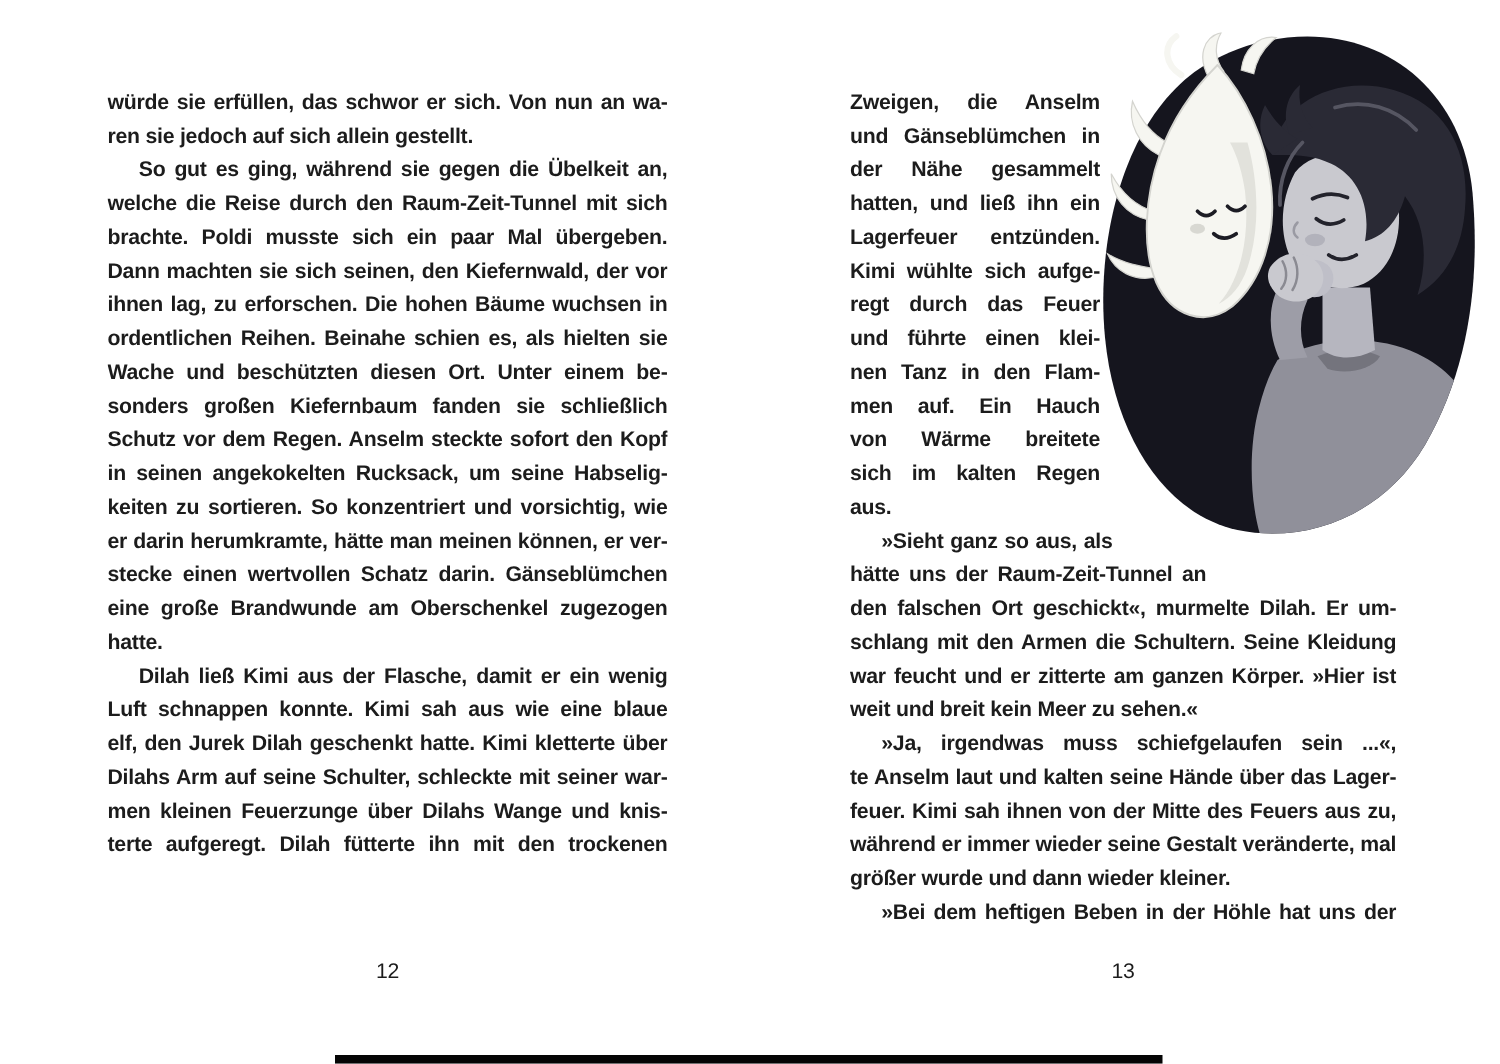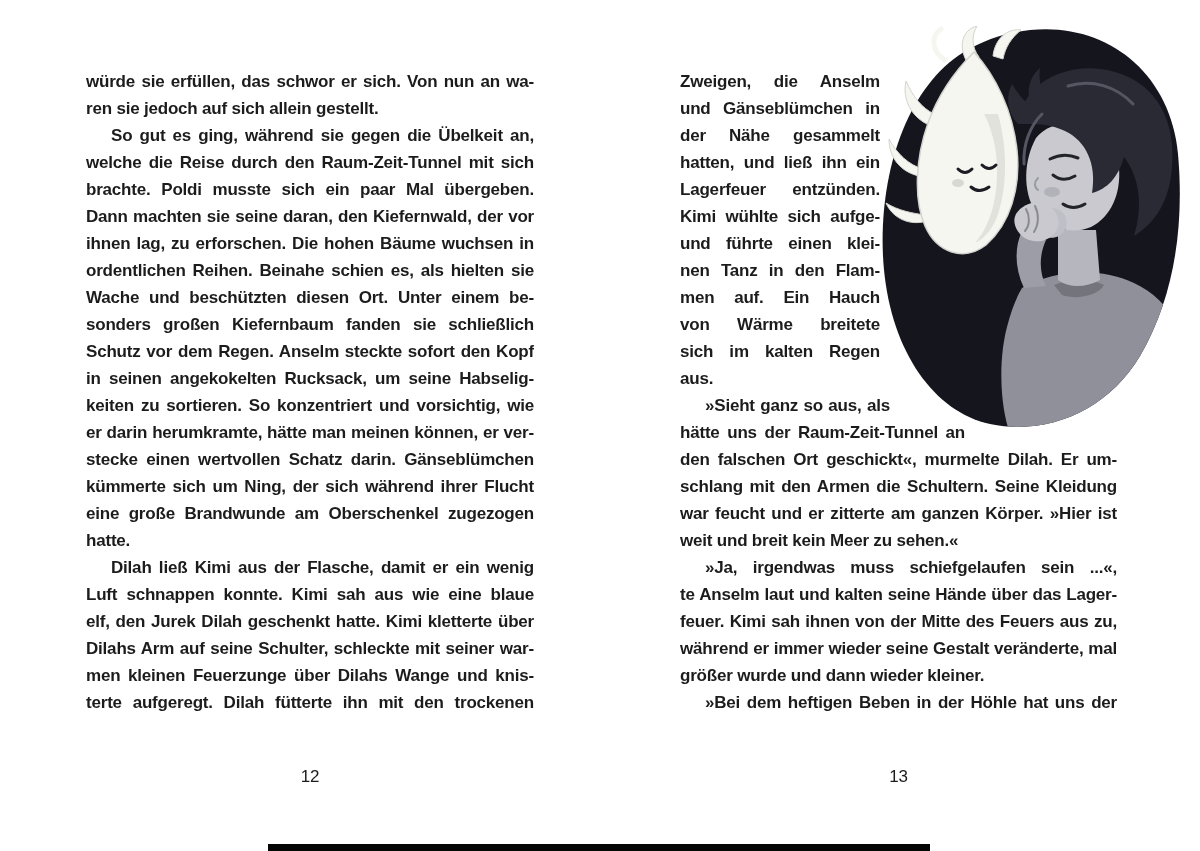--- a/index.html
+++ b/index.html
@@ -57,48 +57,48 @@
 </style>
 </head>
 <body>
 
 <div class="page-block page-left">
   <div class="line">würde sie erfüllen, das schwor er sich. Von nun an wa-</div>
   <div class="line end">ren sie jedoch auf sich allein gestellt.</div>
   <div class="line ind">So gut es ging, während sie gegen die Übelkeit an,</div>
   <div class="line">welche die Reise durch den Raum-Zeit-Tunnel mit sich</div>
   <div class="line">brachte. Poldi musste sich ein paar Mal übergeben.</div>
-  <div class="line">Dann machten sie seine daran, den Kiefernwald, der vor</div>
+  <div class="line">Dann machten sie sich seinen, den Kiefernwald, der vor</div>
   <div class="line">ihnen lag, zu erforschen. Die hohen Bäume wuchsen in</div>
   <div class="line">ordentlichen Reihen. Beinahe schien es, als hielten sie</div>
   <div class="line">Wache und beschützten diesen Ort. Unter einem be-</div>
   <div class="line">sonders großen Kiefernbaum fanden sie schließlich</div>
   <div class="line">Schutz vor dem Regen. Anselm steckte sofort den Kopf</div>
   <div class="line">in seinen angekokelten Rucksack, um seine Habselig-</div>
   <div class="line">keiten zu sortieren. So konzentriert und vorsichtig, wie</div>
   <div class="line">er darin herumkramte, hätte man meinen können, er ver-</div>
   <div class="line">stecke einen wertvollen Schatz darin. Gänseblümchen</div>
-  <div class="line">kümmerte sich um Ning, der sich während ihrer Flucht</div>
   <div class="line">eine große Brandwunde am Oberschenkel zugezogen</div>
   <div class="line end">hatte.</div>
   <div class="line ind">Dilah ließ Kimi aus der Flasche, damit er ein wenig</div>
   <div class="line">Luft schnappen konnte. Kimi sah aus wie eine blaue</div>
   <div class="line">elf, den Jurek Dilah geschenkt hatte. Kimi kletterte über</div>
   <div class="line">Dilahs Arm auf seine Schulter, schleckte mit seiner war-</div>
   <div class="line">men kleinen Feuerzunge über Dilahs Wange und knis-</div>
   <div class="line">terte aufgeregt. Dilah fütterte ihn mit den trockenen</div>
 </div>
 
 <div class="page-block page-right">
   <div class="line n">Zweigen, die Anselm</div>
   <div class="line n">und Gänseblümchen in</div>
   <div class="line n">der Nähe gesammelt</div>
   <div class="line n">hatten, und ließ ihn ein</div>
   <div class="line n">Lagerfeuer entzünden.</div>
   <div class="line n">Kimi wühlte sich aufge-</div>
+  <div class="line n">regt durch das Feuer</div>
   <div class="line n">und führte einen klei-</div>
   <div class="line n">nen Tanz in den Flam-</div>
   <div class="line n">men auf. Ein Hauch</div>
   <div class="line n">von Wärme breitete</div>
   <div class="line n">sich im kalten Regen</div>
   <div class="line n end">aus.</div>
   <div class="line ind w1">»Sieht ganz so aus, als</div>
   <div class="line w2">hätte uns der Raum-Zeit-Tunnel an</div>
   <div class="line">den falschen Ort geschickt«, murmelte Dilah. Er um-</div>
   <div class="line">schlang mit den Armen die Schultern. Seine Kleidung</div>

